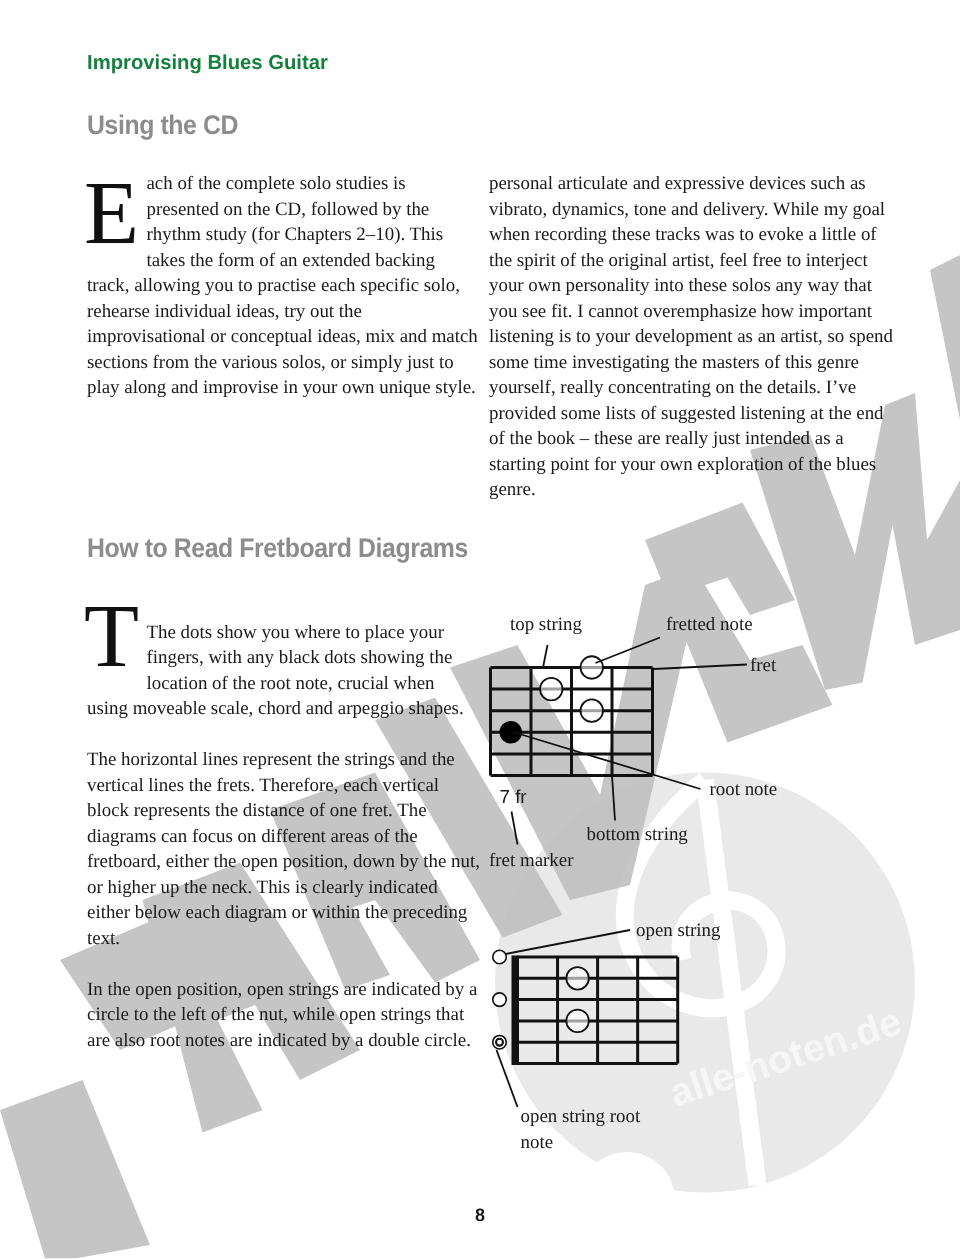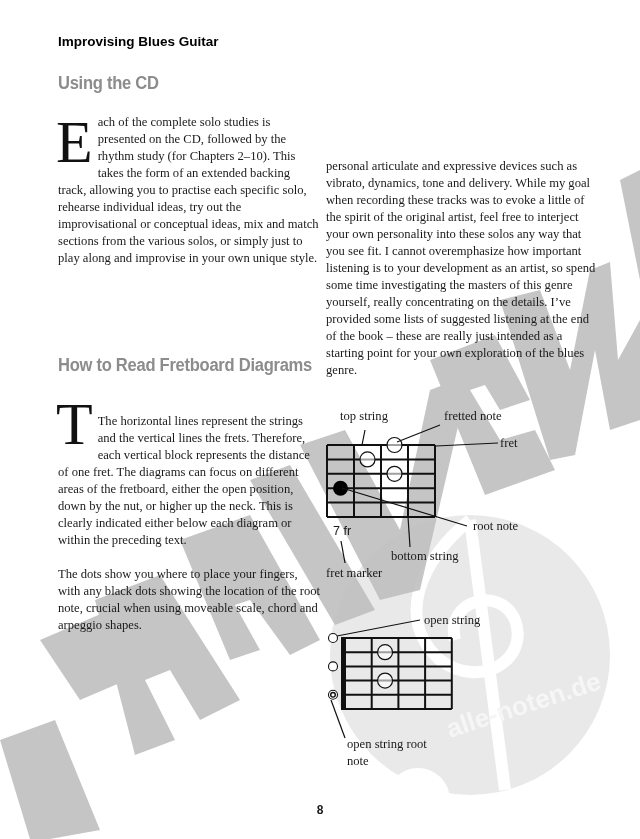--- a/index.html
+++ b/index.html
@@ -1,17 +1,17 @@
 <!DOCTYPE html>
 <html><head>
 <meta charset="utf-8">
 <style>
   html, body { margin:0; padding:0; background:#fff; }
   body { width:640px; height:839px; position:relative; overflow:hidden; font-family:"DejaVu Serif", serif; color:#1a1a1a; }
-  .running-head { position:absolute; left:58px; top:34px; font-family:"Liberation Sans", sans-serif; font-weight:bold; font-size:13.5px; color:#000000;text-align:center; }
+  .running-head { position:absolute; left:58px; top:34px; font-family:"Liberation Sans", sans-serif; font-weight:bold; font-size:13.5px; color:#15803d;text-align:center; }
   .section-title { position:absolute; left:58px; font-family:"Liberation Sans", sans-serif; font-weight:bold; font-size:18px; color:#8c8c8c; letter-spacing:-0.3px; transform:scaleX(0.92); transform-origin:left; }
   .col { position:absolute; font-family:"Liberation Serif", serif; font-size:12.6px; line-height:17px; color:#1a1a1a; }
   .col p { margin:0 0 17px 0; }
   .dropcap { float:left; font-family:"Liberation Serif", serif; font-size:60px; line-height:48px; margin:4px 5px 0 -2px; color:#111; }
   .page-num { position:absolute; left:0; width:640px; top:803px; text-align:center; font-family:"Liberation Sans", sans-serif; font-weight:bold; font-size:12px; }
   svg.overlay { position:absolute; left:0; top:0; }
   .lbl { font-family:"Liberation Serif", serif; font-size:12.6px; fill:#1a1a1a; }
   .lbl-sans { font-family:"Liberation Sans", sans-serif; font-size:12.5px; fill:#1a1a1a; }
 </style>
 </head>
@@ -45,30 +45,31 @@
 </svg>
 
 <div class="running-head">Improvising Blues Guitar</div>
 
 <div class="section-title" style="top:73px;">Using the CD</div>
 
 <div class="col" style="left:58px; top:114px; width:262px;">
   <p><span class="dropcap">E</span><span>ach of the complete solo studies is presented on the CD, followed by the rhythm study (for Chapters 2–10). This takes the form of an extended backing track, allowing you to practise each specific solo, rehearse individual ideas, try out the improvisational or conceptual ideas, mix and match sections from the various solos, or simply just to play along and improvise in your own unique style.</span></p>
 </div>
 
-<div class="col" style="left:326px; top:114px; width:270px;margin-top:44px;">
+<div class="col" style="left:326px; top:114px; width:270px;">
   <p>personal articulate and expressive devices such as vibrato, dynamics, tone and delivery. While my goal when recording these tracks was to evoke a little of the spirit of the original artist, feel free to interject your own personality into these solos any way that you see fit.  I cannot overemphasize how important listening is to your development as an artist, so spend some time investigating the masters of this genre yourself, really concentrating on the details. I’ve provided some lists of suggested listening at the end of the book – these are really just intended as a starting point for your own exploration of the blues genre.</p>
 </div>
 
 <div class="section-title" style="top:355px;">How to Read Fretboard Diagrams</div>
 
 <div class="col" style="left:58px; top:396px; width:262px;">
   <p><span class="dropcap">T</span></p>
+  <p>The dots show you where to place your fingers, with any black dots showing the location of the root note, crucial when using moveable scale, chord and arpeggio shapes.</p>
   <p>The horizontal lines represent the strings and the vertical lines the frets. Therefore, each vertical block represents the distance of one fret. The diagrams can focus on different areas of the fretboard, either the open position, down by the nut, or higher up the neck. This is clearly indicated either below each diagram or within the preceding text.</p>
-  <p>The dots show you where to place your fingers, with any black dots showing the location of the root note, crucial when using moveable scale, chord and arpeggio shapes.</p>
+  <p>In the open position, open strings are indicated by a circle to the left of the nut, while open strings that are also root notes are indicated by a double circle.</p>
 </div>
 
 <svg class="overlay" width="640" height="839">
   <g id="diag1">
       <line x1="327" y1="445" x2="435" y2="445" stroke="#111" stroke-width="2"></line>
       <line x1="327" y1="459.4" x2="435" y2="459.4" stroke="#111" stroke-width="2"></line>
       <line x1="327" y1="473.8" x2="435" y2="473.8" stroke="#111" stroke-width="2"></line>
       <line x1="327" y1="488.2" x2="435" y2="488.2" stroke="#111" stroke-width="2"></line>
       <line x1="327" y1="502.6" x2="435" y2="502.6" stroke="#111" stroke-width="2"></line>
       <line x1="327" y1="517" x2="435" y2="517" stroke="#111" stroke-width="2"></line>

